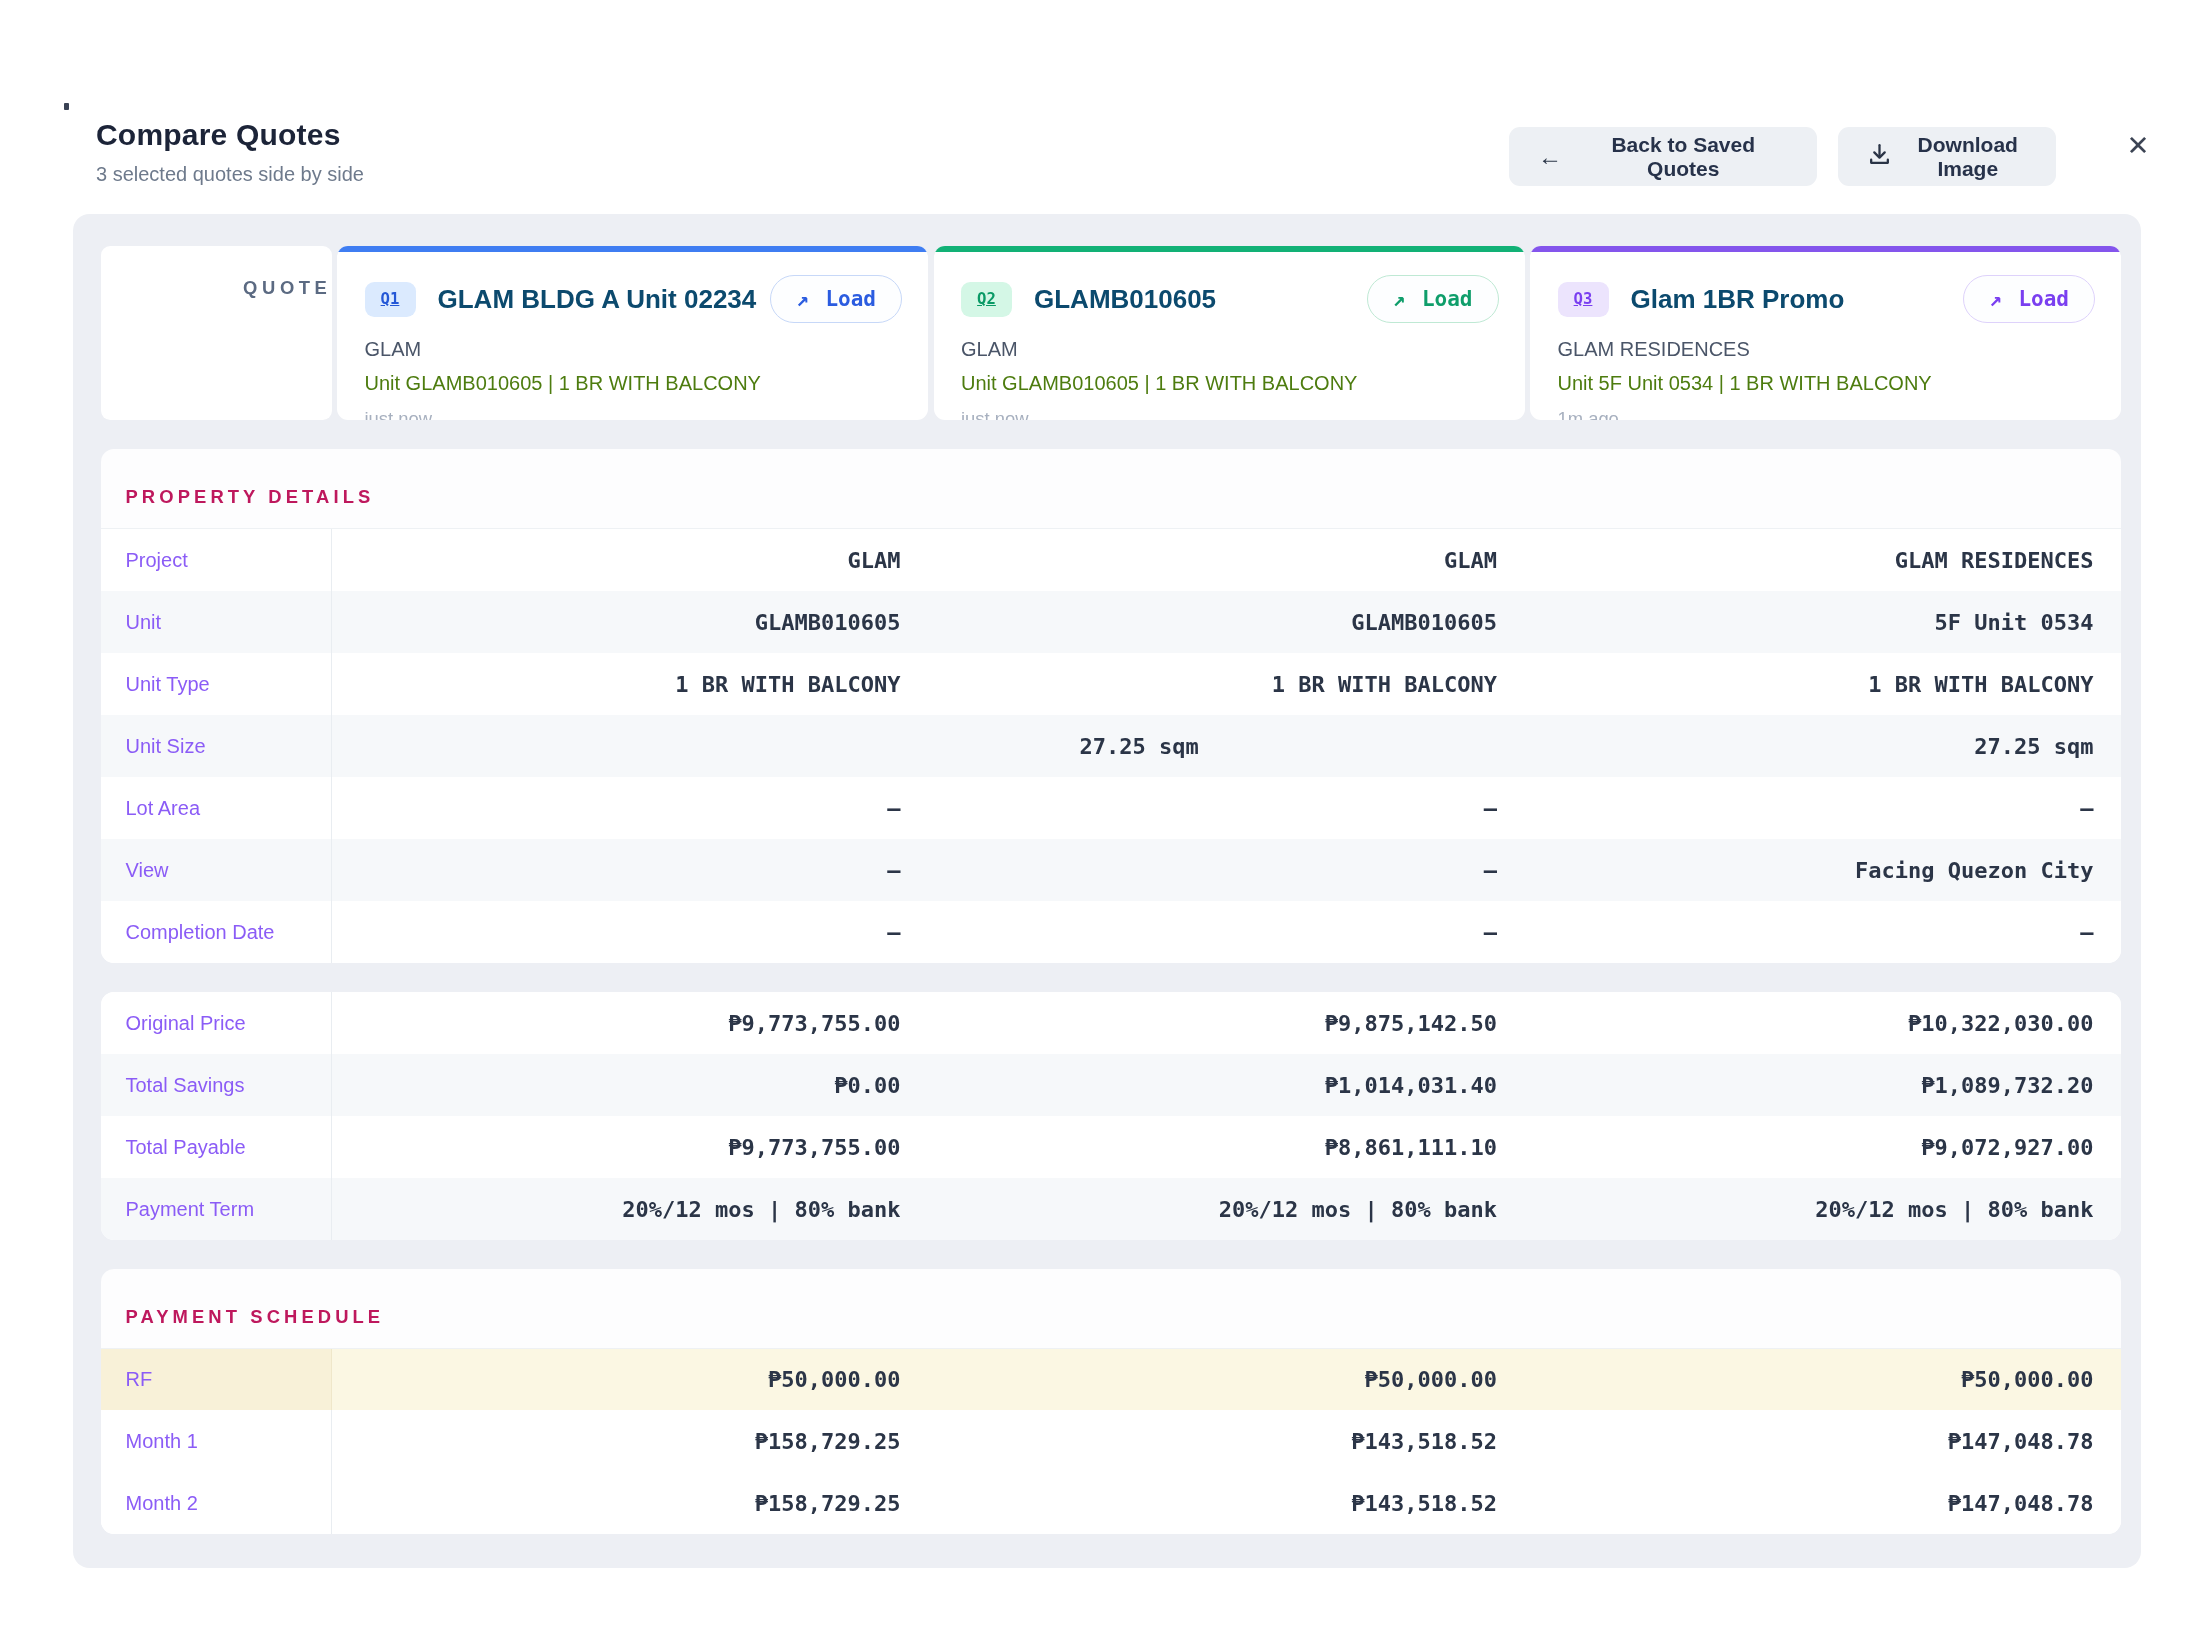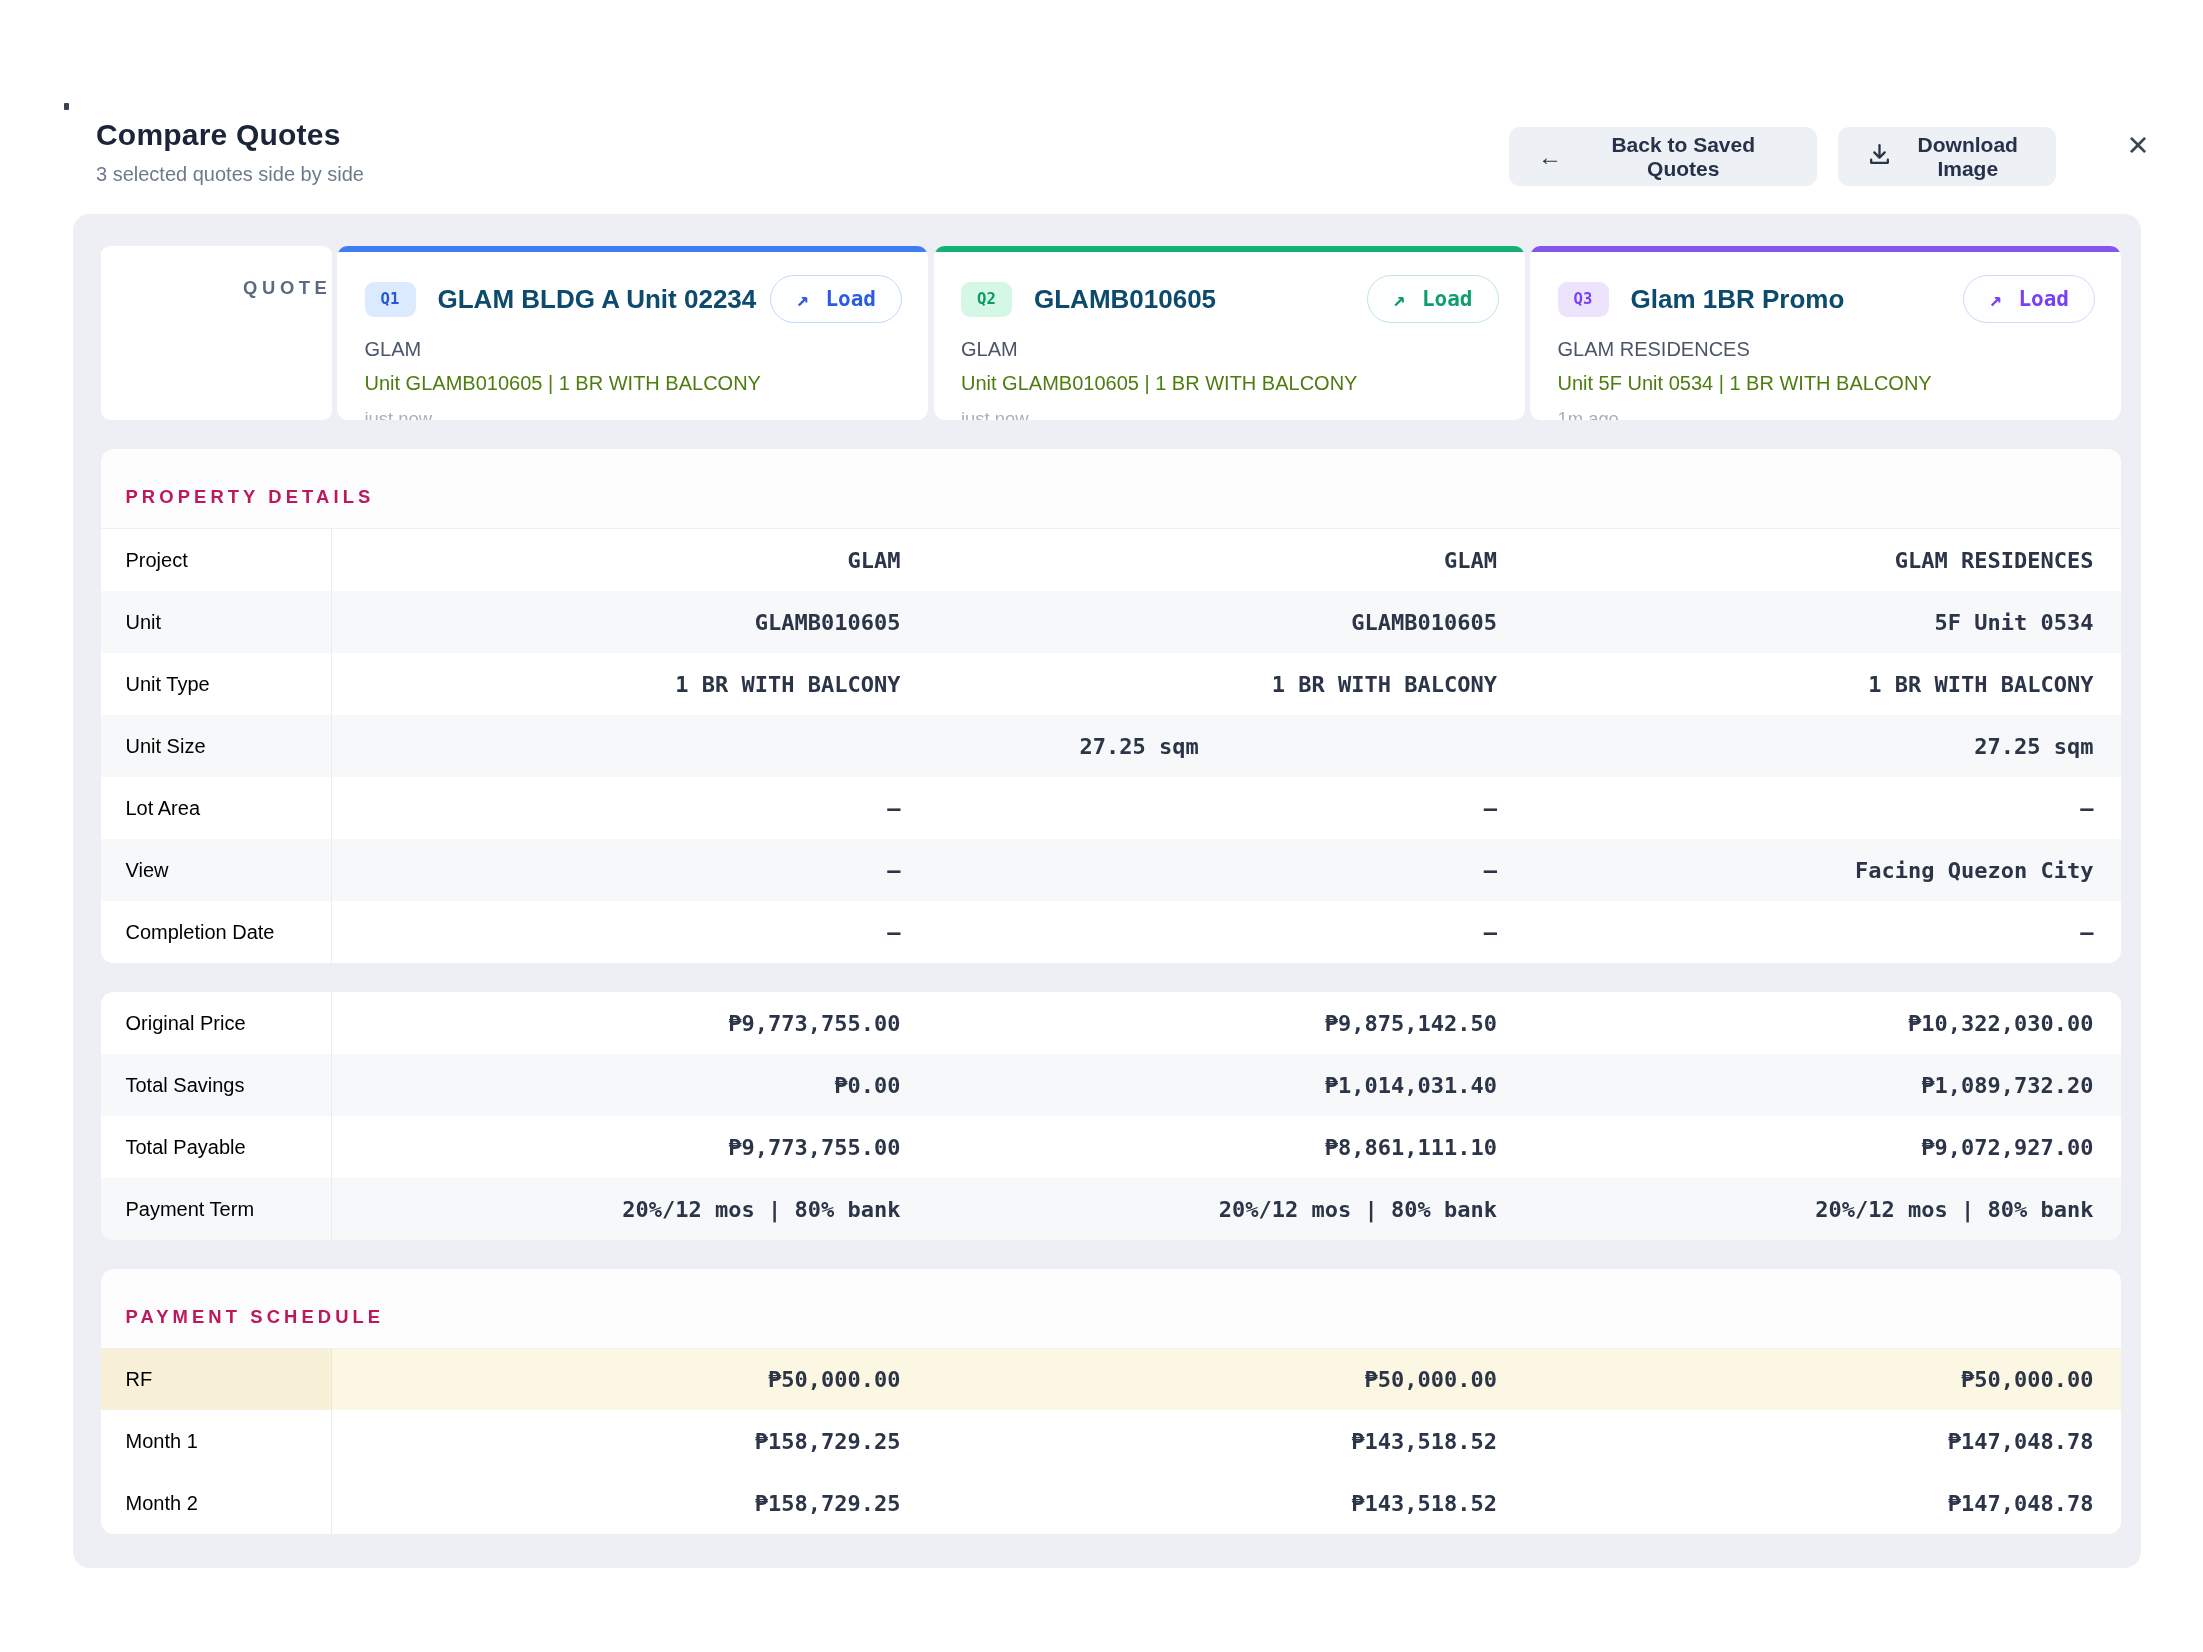--- a/index.html
+++ b/index.html
@@ -32,21 +32,21 @@
   .quote-row { display:flex; gap:5.5px; height:174px; }
   .q-label-card { width:231px; flex-shrink:0; background:#ffffff; border-radius:9.2px;
     padding:31px 0 0 24px;text-align:right; }
   .q-label { font-size:18.4px; font-weight:600; letter-spacing:4.6px; color:#5b6a82; }
   .q-card { flex:1; background:#ffffff; border-radius:11px; position:relative;
     overflow:hidden; padding:29px 26px 0 27.5px; }
   .q-card::before { content:""; position:absolute; left:0; right:0; top:0; height:6.4px; }
   .q-top { display:flex; align-items:center; }
   .q-badge { height:35px; min-width:51px; padding:0 11px; border-radius:9.2px;
     display:flex; align-items:center; justify-content:center;
-    font-family:"DejaVu Sans Mono", monospace; font-size:15.6px; font-weight:700; }
+    font-family:"DejaVu Sans Mono", monospace; font-size:15.6px; font-weight:700;text-decoration:underline; }
   .q-title { margin-left:22px; font-size:26px; font-weight:700; color:#0c4a6e;text-align:right; }
   .load-btn { margin-left:auto; height:48px; border-radius:24px; border:1.8px solid;
     background:#fdfeff; display:flex; align-items:center; gap:16.5px; padding:0 25px;
     font-family:"DejaVu Sans Mono", monospace; font-size:21px; font-weight:700; cursor:pointer; }
   .q-project { margin-top:14.7px; font-size:20px; color:#4a5568; }
   .q-unit { margin-top:11px; font-size:20px; color:#4d7c0f; }
   .q-time { margin-top:13.8px; font-size:18.4px; color:#a7b0bf; }
 
   .acc-blue::before { background:#3f7df2; }
   .acc-blue .q-badge { background:#dbeafe; color:#2457d6; }
@@ -60,21 +60,21 @@
 
   
   .sec-card { margin-top:29px; background:#fdfdfe; border-radius:13px; overflow:hidden; }
   .sec-head { padding:25px 0 20px 25px; font-size:18.4px; font-weight:600;
     letter-spacing:4.1px; color:#be185d; border-bottom:0.9px solid #eef1f4;margin-top:12px; }
   .t-row { display:flex; align-items:stretch; height:62px; background:#ffffff; }
   .t-row.alt { background:#f6f8fa; }
   .t-row.h67 { height:62px; }
   .t-row.h66 { height:61px; }
   .t-lbl { width:231px; flex-shrink:0; padding-left:25px; display:flex; align-items:center;
-    font-size:20px; color:#000000; border-right:0.9px solid #e9edf1; }
+    font-size:20px; color:#8b5cf6; border-right:0.9px solid #e9edf1; }
   .t-val { flex:1; display:flex; align-items:center; justify-content:flex-end;
     padding-right:27.5px; font-family:"DejaVu Sans Mono", monospace; font-size:22px;
     font-weight:600; color:#2b3547; }
   .t-row.rf { background:#fbf7e3; }
   .t-row.rf .t-lbl { background:#f8f1d8; border-right-color:#efe7ca; }
 
   .dl-svg { width:25px; height:25px; }
 </style>
 </head>
 <body>

